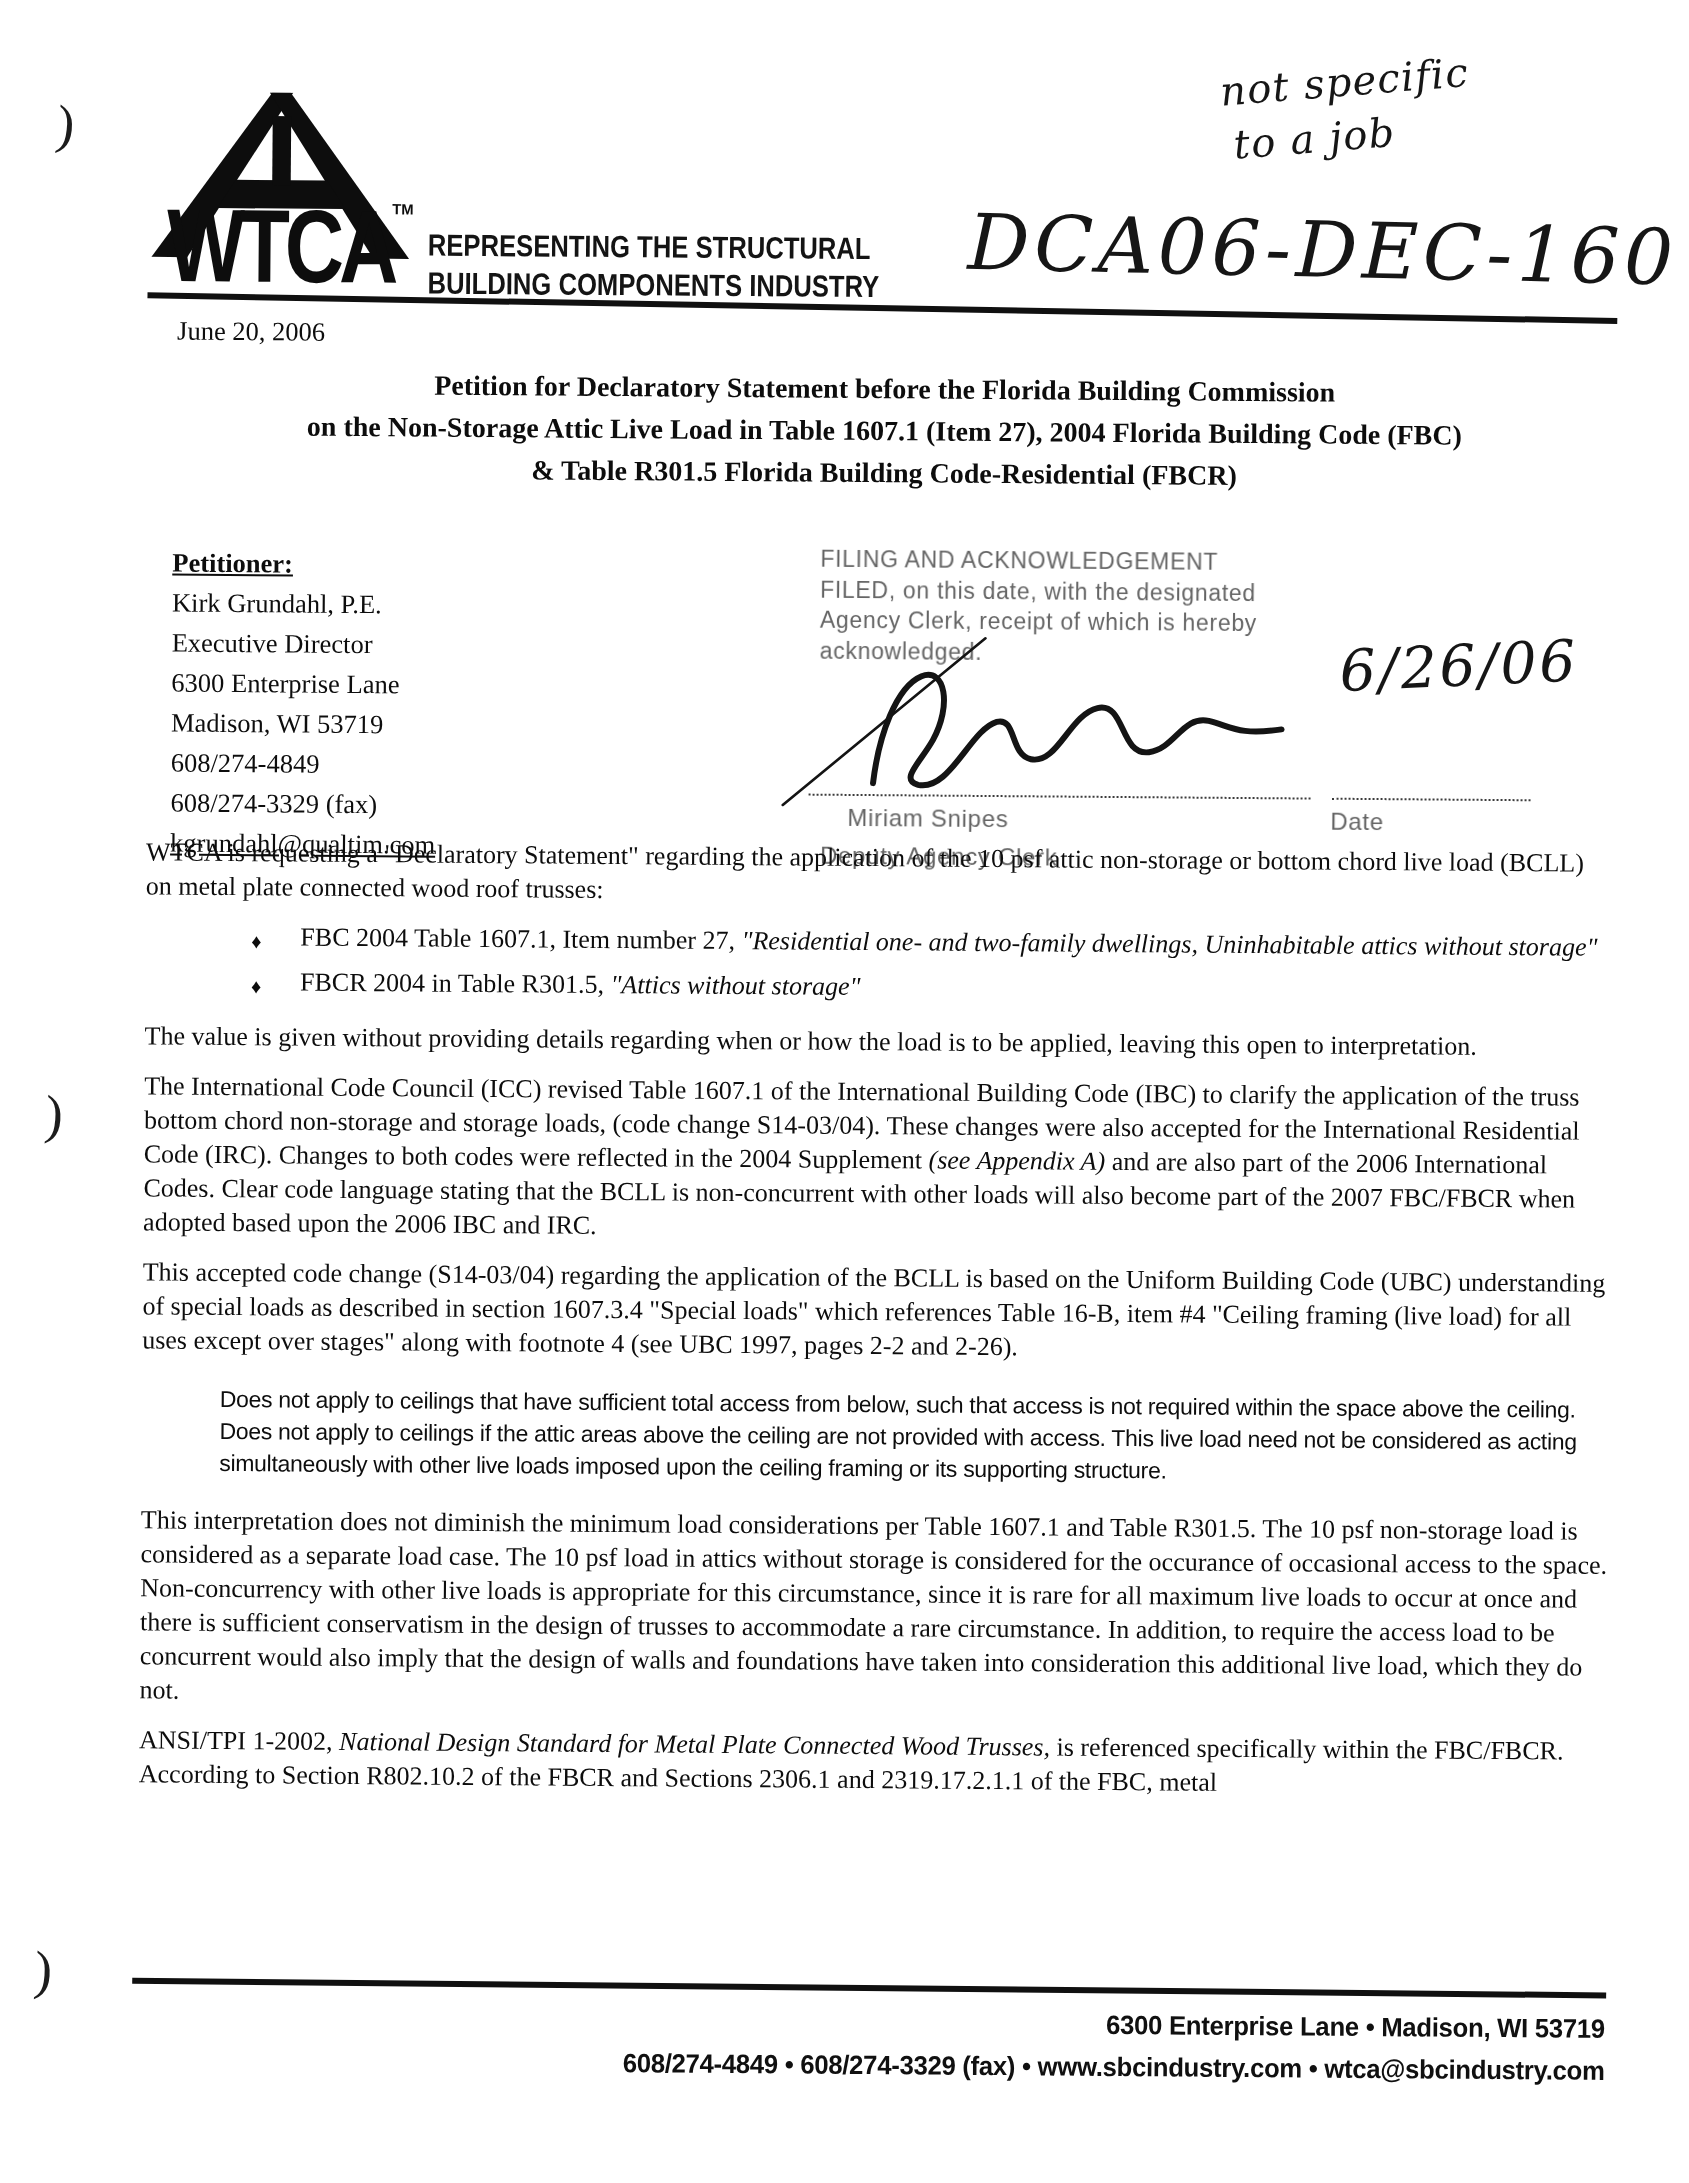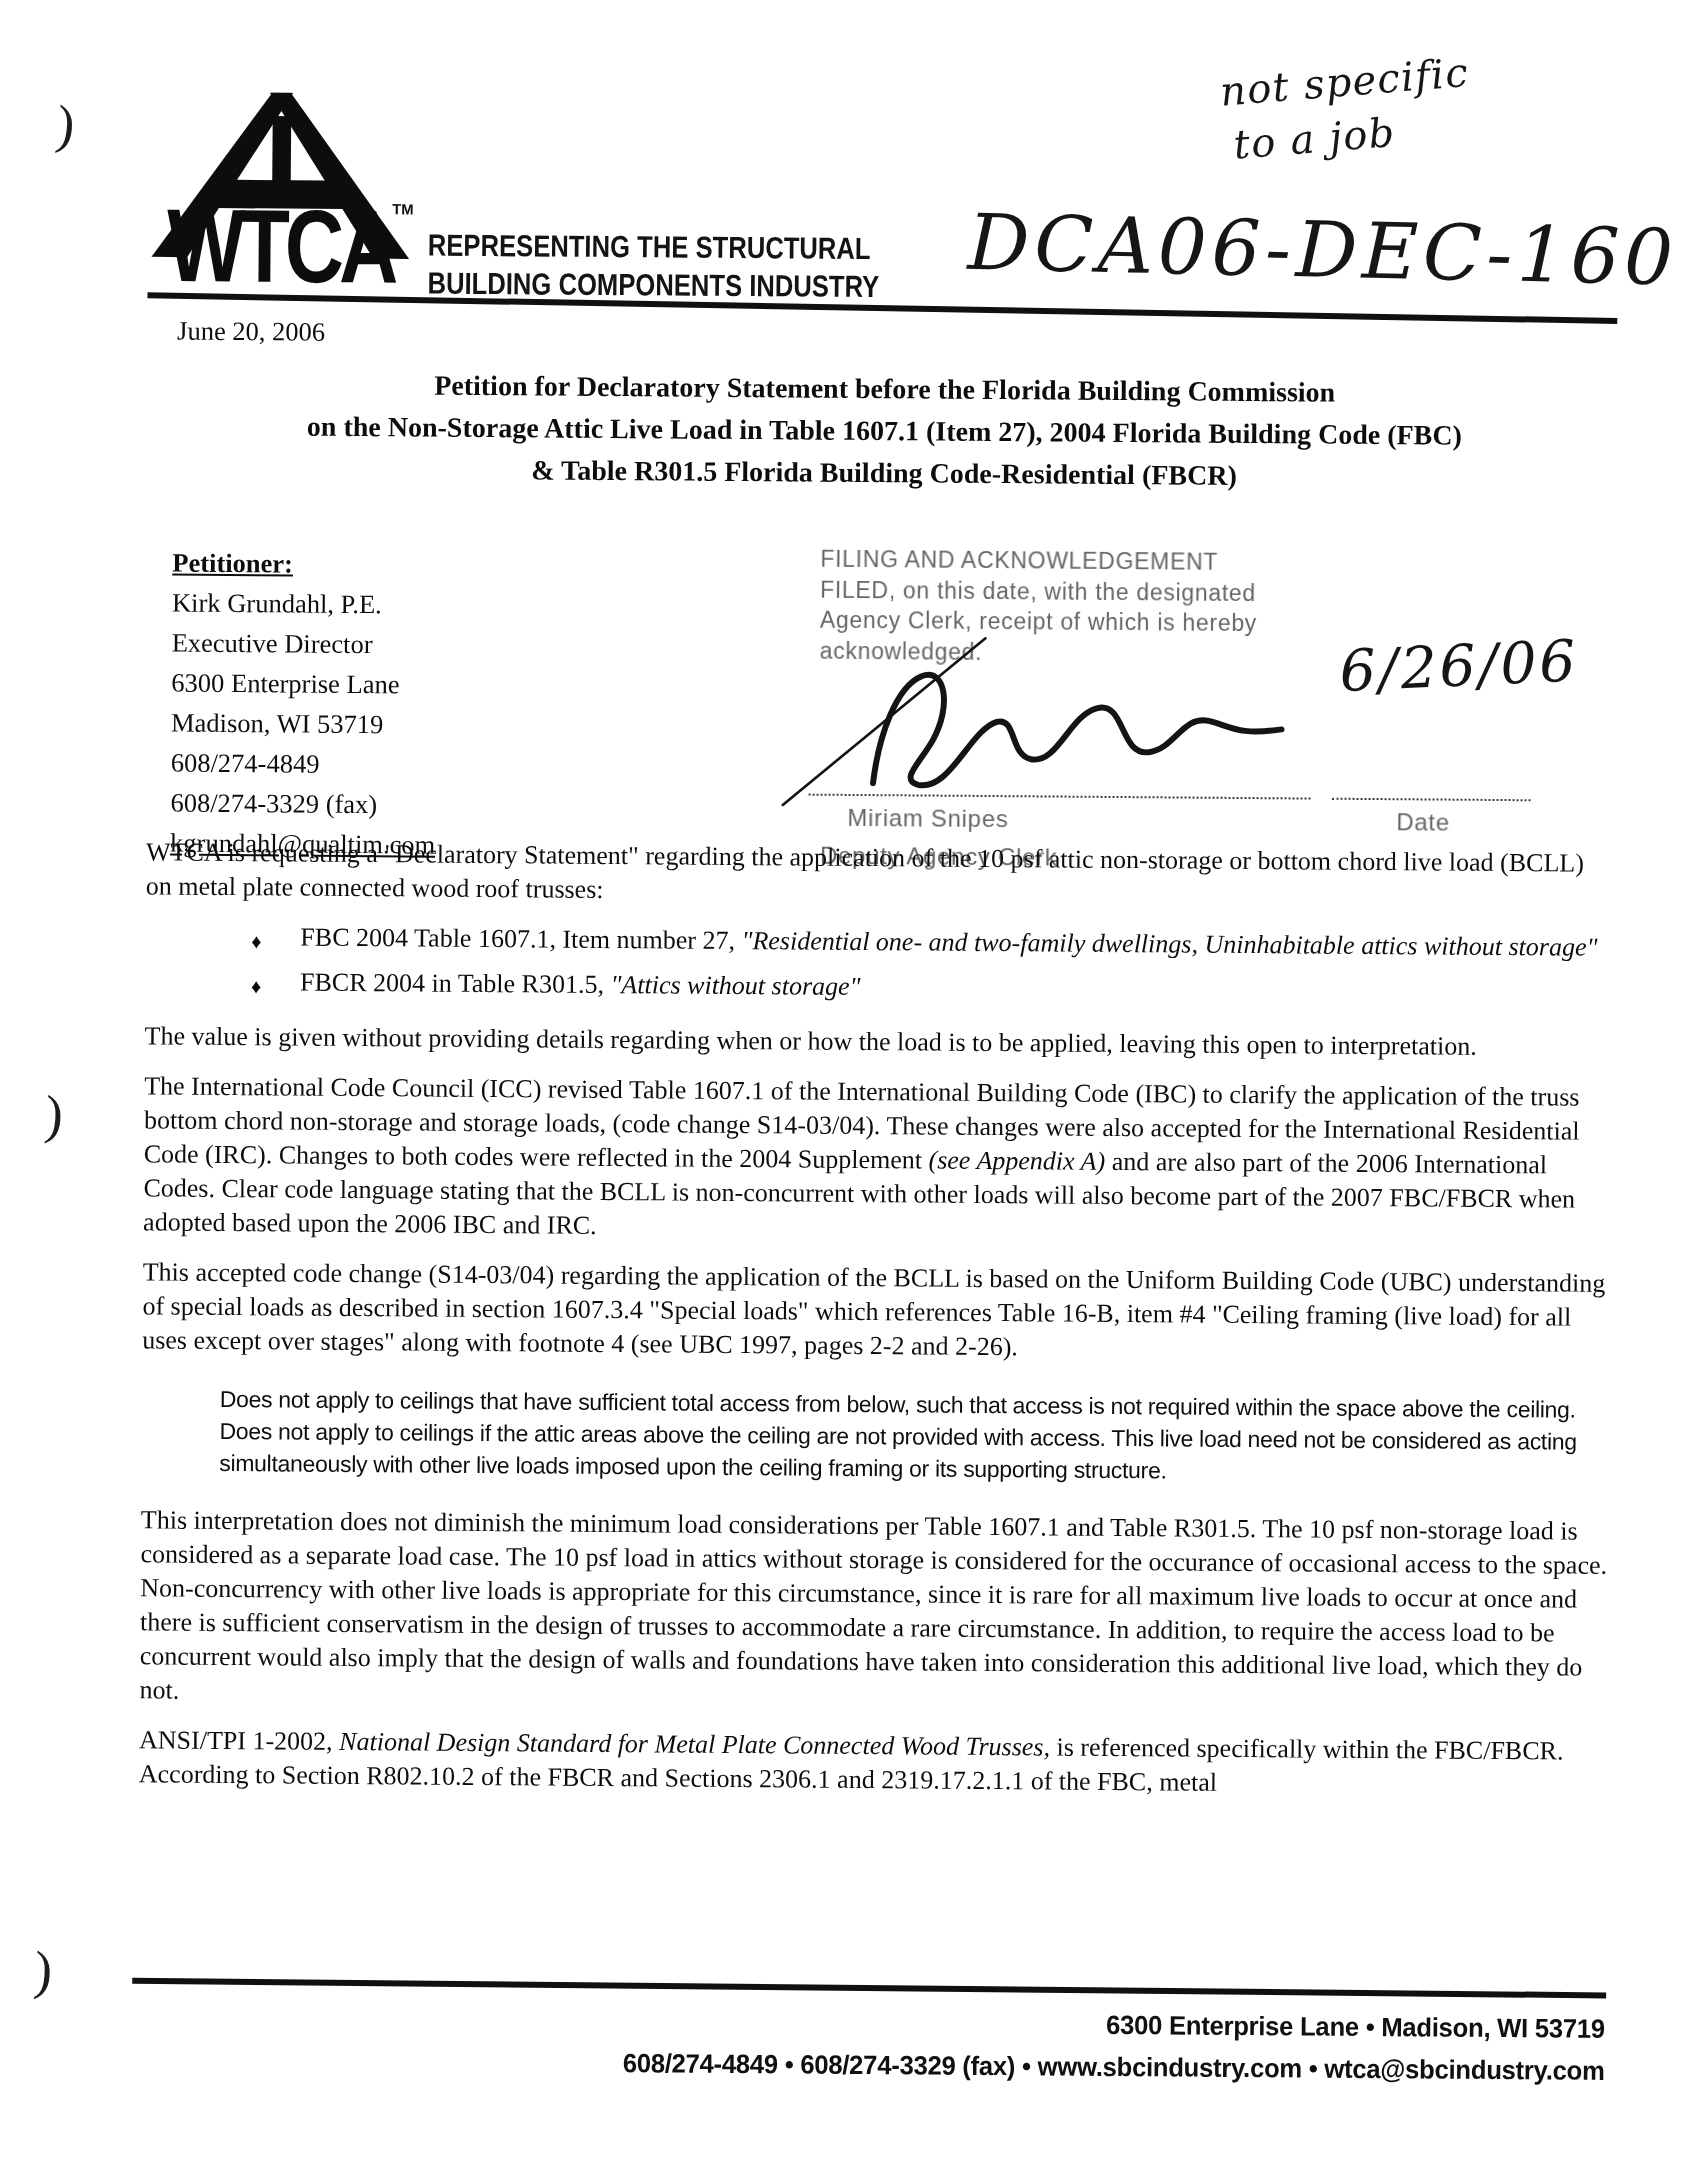--- a/index.html
+++ b/index.html
@@ -43,21 +43,21 @@
   .sig-svg{position:absolute;left:779px;top:606px;}
   .hand-date{position:absolute;left:1344px;top:622px;font-size:57px;transform:rotate(-3deg);letter-spacing:2.7px;}
   .dotline{position:absolute;border-top:2.7px dotted #3c3c3c;height:0;}
   .sig-dotline{left:814px;top:788px;width:502px;}
   .date-dotline{left:1337px;top:788px;width:199px;}
   .stamp-sub{
     position:absolute;font-family:"Liberation Sans", sans-serif;font-size:24px;
     color:#4a4a4a;opacity:.85;filter:blur(0.5px);letter-spacing:0.7px;white-space:nowrap;
   }
   .signer-name{left:853px;top:798px;}
-  .date-label{left:1402px;top:798px;}
+  .date-label{left:1336px;top:798px;}
   .signer-title{left:826px;top:836px;}
 
   
   .body-flow{position:absolute;left:152px;top:835px;width:1468px;font-size:26px;line-height:34px;}
   .body-flow p{margin:0 0 16px 0;}
   .bullets{margin:4px 0 17px 106px;}
   .bullet-item{display:flex;margin-bottom:6.6px;}
   .bullet-glyph{width:49px;flex:0 0 49px;font-size:20px;padding-top:4px;}
   .bullet-body{flex:1;}
   .quote{

